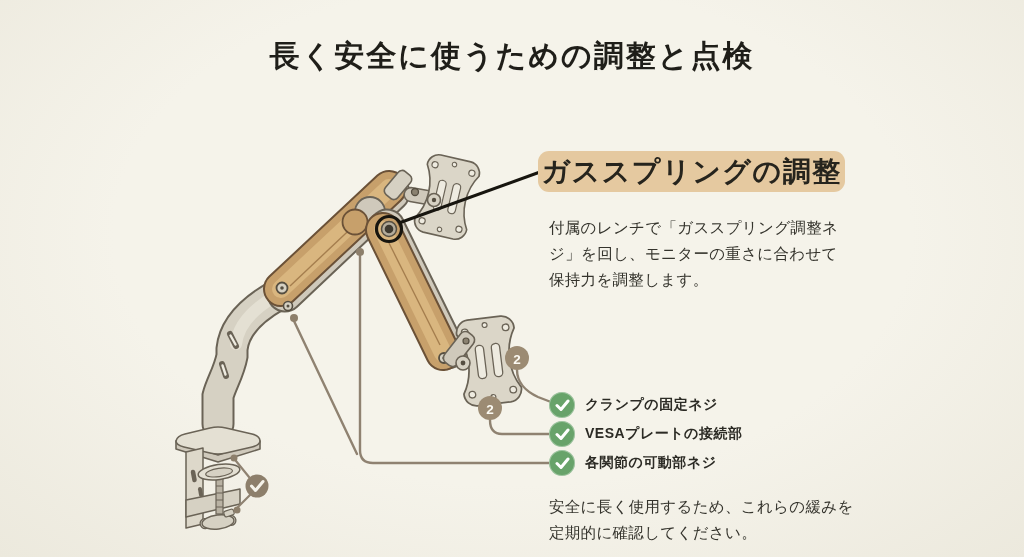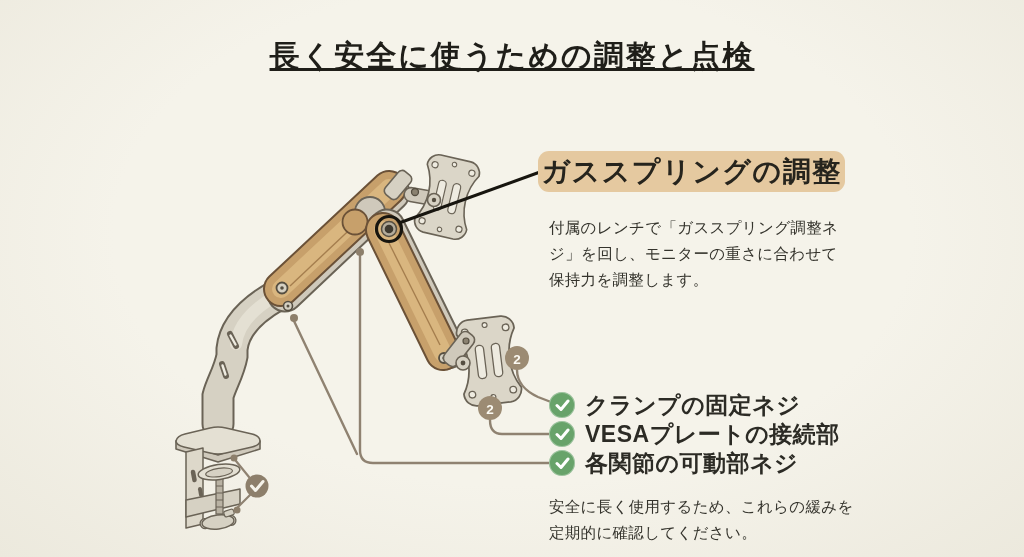--- a/index.html
+++ b/index.html
@@ -8,21 +8,20 @@
     font-family:"Liberation Sans","DejaVu Sans",sans-serif;
   }
   .canvas{
     position:relative;width:1024px;height:557px;
     background:radial-gradient(ellipse at 50% 42%, #f5f3ea 55%, #ece9dd 100%);
   }
   .page-title{
     position:absolute;top:36px;left:0;width:1024px;margin:0;
     text-align:center;font-size:30px;font-weight:800;letter-spacing:2px;
     color:#1f1e19;
-    text-decoration:underline;
   }
   .page-subtitle{
     position:absolute;top:87px;left:0;width:1024px;margin:0;
     text-align:center;font-size:16.5px;font-weight:600;letter-spacing:0.5px;
     color:#302f29;
   }
   .diagram-svg{position:absolute;left:0;top:0;width:1024px;height:557px;}
   .panel{
     position:absolute;left:538px;width:307px;height:41px;
     background:#e5c9a0;border-radius:11px;
@@ -43,21 +42,21 @@
     display:flex;align-items:center;gap:10px;
   }
   .check-row-1{top:392px;}
   .check-row-2{top:421px;}
   .check-row-3{top:450px;}
   .check-circle{
     width:26px;height:26px;border-radius:50%;background:#68a36a;flex:none;
     display:flex;align-items:center;justify-content:center;
     box-shadow:0 0 0 1px rgba(255,255,255,0.35) inset;
   }
-  .check-label{font-size:23px;font-weight:600;color:#2c2b25;letter-spacing:0.5px;white-space:nowrap;}
+  .check-label{font-size:14px;font-weight:600;color:#2c2b25;letter-spacing:0.5px;white-space:nowrap;}
 </style>
 </head>
 <body>
 
 <div class="canvas">
 
   <h1 class="page-title">長く安全に使うための調整と点検</h1>
 
   <svg class="diagram-svg" viewBox="0 0 1024 557">
     <defs>

